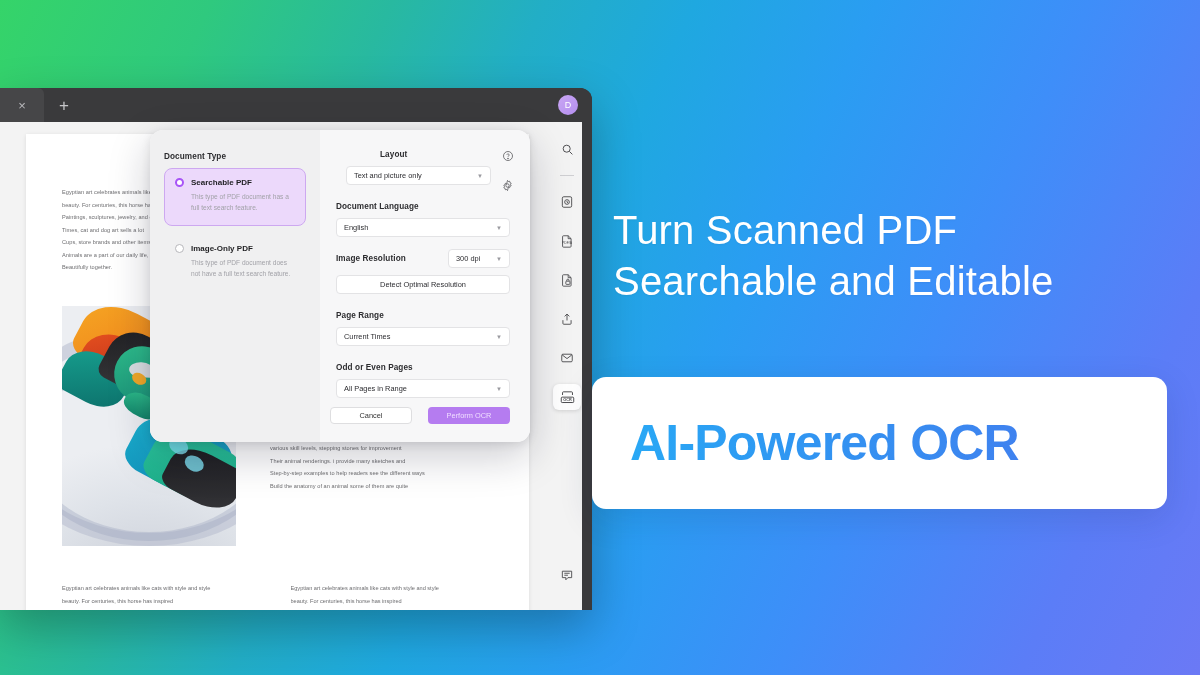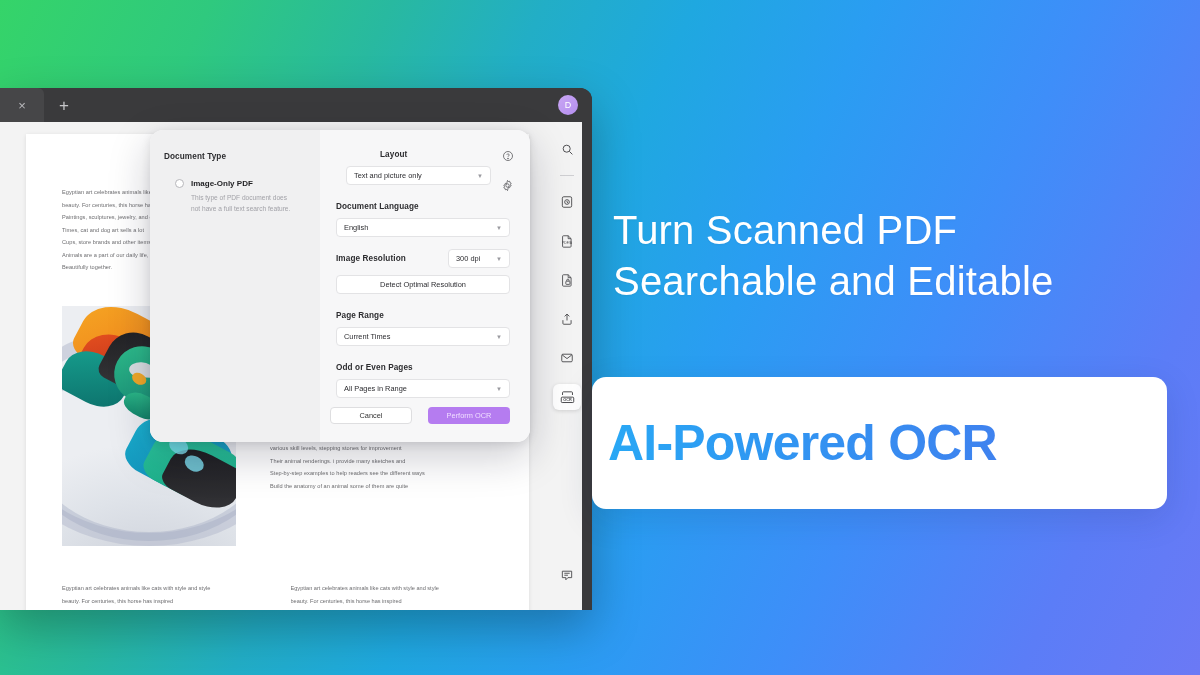--- a/index.html
+++ b/index.html
@@ -274,21 +274,21 @@
     text-shadow: 0 1px 2px rgba(0,0,0,0.05);
   }
   .badge-card {
     position: absolute;
     left: 592px; top: 377px;
     width: 575px; height: 132px;
     background: #ffffff;
     border-radius: 14px;
     box-shadow: 0 10px 34px rgba(20,40,90,0.14);
     display: flex; align-items: center;
-    padding-left: 16px;
+    padding-left: 38px;
   }
   .badge-text {
     font-size: 50px;
     font-weight: bold;
     letter-spacing: -0.8px;
     background: linear-gradient(90deg, #29a8f5 0%, #2f97f2 40%, #3f82ef 100%);
     -webkit-background-clip: text;
     background-clip: text;
     color: transparent;
   }
@@ -443,20 +443,27 @@
     </div>
 
   </div>
 </div>
 
 <div class="dialog">
 
   <div class="dlg-left">
     <div class="dlg-label">Document Type</div>
 
+    <div class="opt-card selected">
+      <div class="opt-head">
+        <span class="radio on"></span>
+        <span class="opt-title">Searchable PDF</span>
+      </div>
+      <div class="opt-desc">This type of PDF document has a full text search feature.</div>
+    </div>
 
     <div class="opt-card plain" style="margin-top:8px;">
       <div class="opt-head">
         <span class="radio"></span>
         <span class="opt-title">Image-Only PDF</span>
       </div>
       <div class="opt-desc">This type of PDF document does not have a full text search feature.</div>
     </div>
   </div>
 

